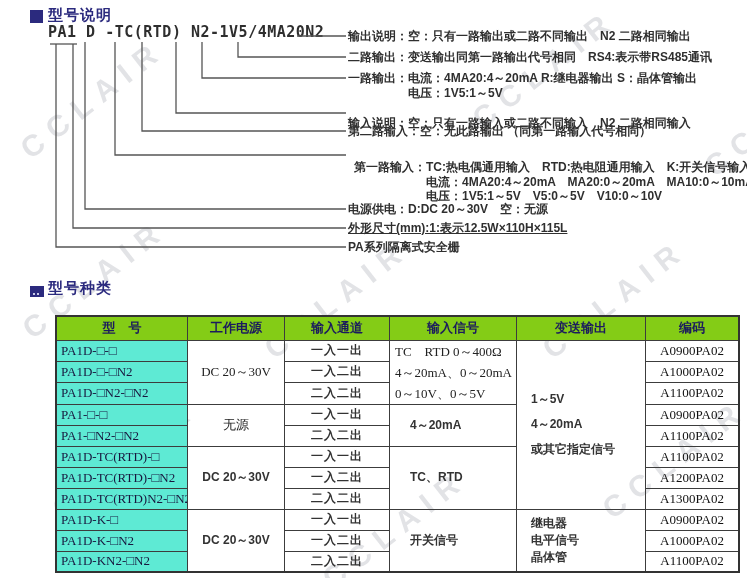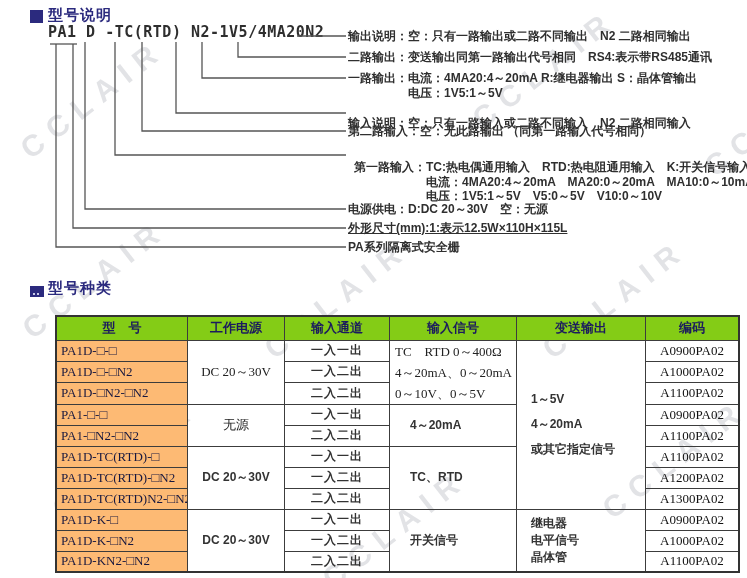--- a/index.html
+++ b/index.html
@@ -48,21 +48,21 @@
     background:#84cc16; font:bold 13px "Liberation Sans", sans-serif;
     color:#1b1b5e; text-align:center;
   }
   #model-table th:nth-child(1){width:130px}
   #model-table th:nth-child(2){width:96px}
   #model-table th:nth-child(3){width:104px}
   #model-table th:nth-child(4){width:126px}
   #model-table th:nth-child(5){width:128px}
   #model-table th:nth-child(6){width:92px}
   .c-model {
-    background:#fdba74; font:13px "Liberation Serif", serif; color:#18183f;
+    background:#5eead4; font:13px "Liberation Serif", serif; color:#18183f;
     text-align:left; padding-left:4px !important; white-space:nowrap;
   }
   .c-power { text-align:center; font:13px "Liberation Serif", serif; color:#222; }
   .c-power.sb { font:bold 12px "Liberation Sans", sans-serif; color:#333; }
   .c-chan { text-align:center; font:bold 12px "Liberation Sans", sans-serif; color:#333; letter-spacing:1px; }
   .c-input.in-a div { font:13px "Liberation Serif", serif; color:#222; line-height:21px; padding-left:5px; }
   .c-input.in-b { text-align:left; }
   .c-input.in-b div { font:bold 12px "Liberation Sans", sans-serif; color:#333; padding-left:20px; }
   .c-out.out-a div { font:bold 12px "Liberation Sans", sans-serif; color:#333; line-height:25px; padding-left:14px; }
   .c-out.out-b div { font:bold 12px "Liberation Sans", sans-serif; color:#333; line-height:17px; padding-left:14px; }

